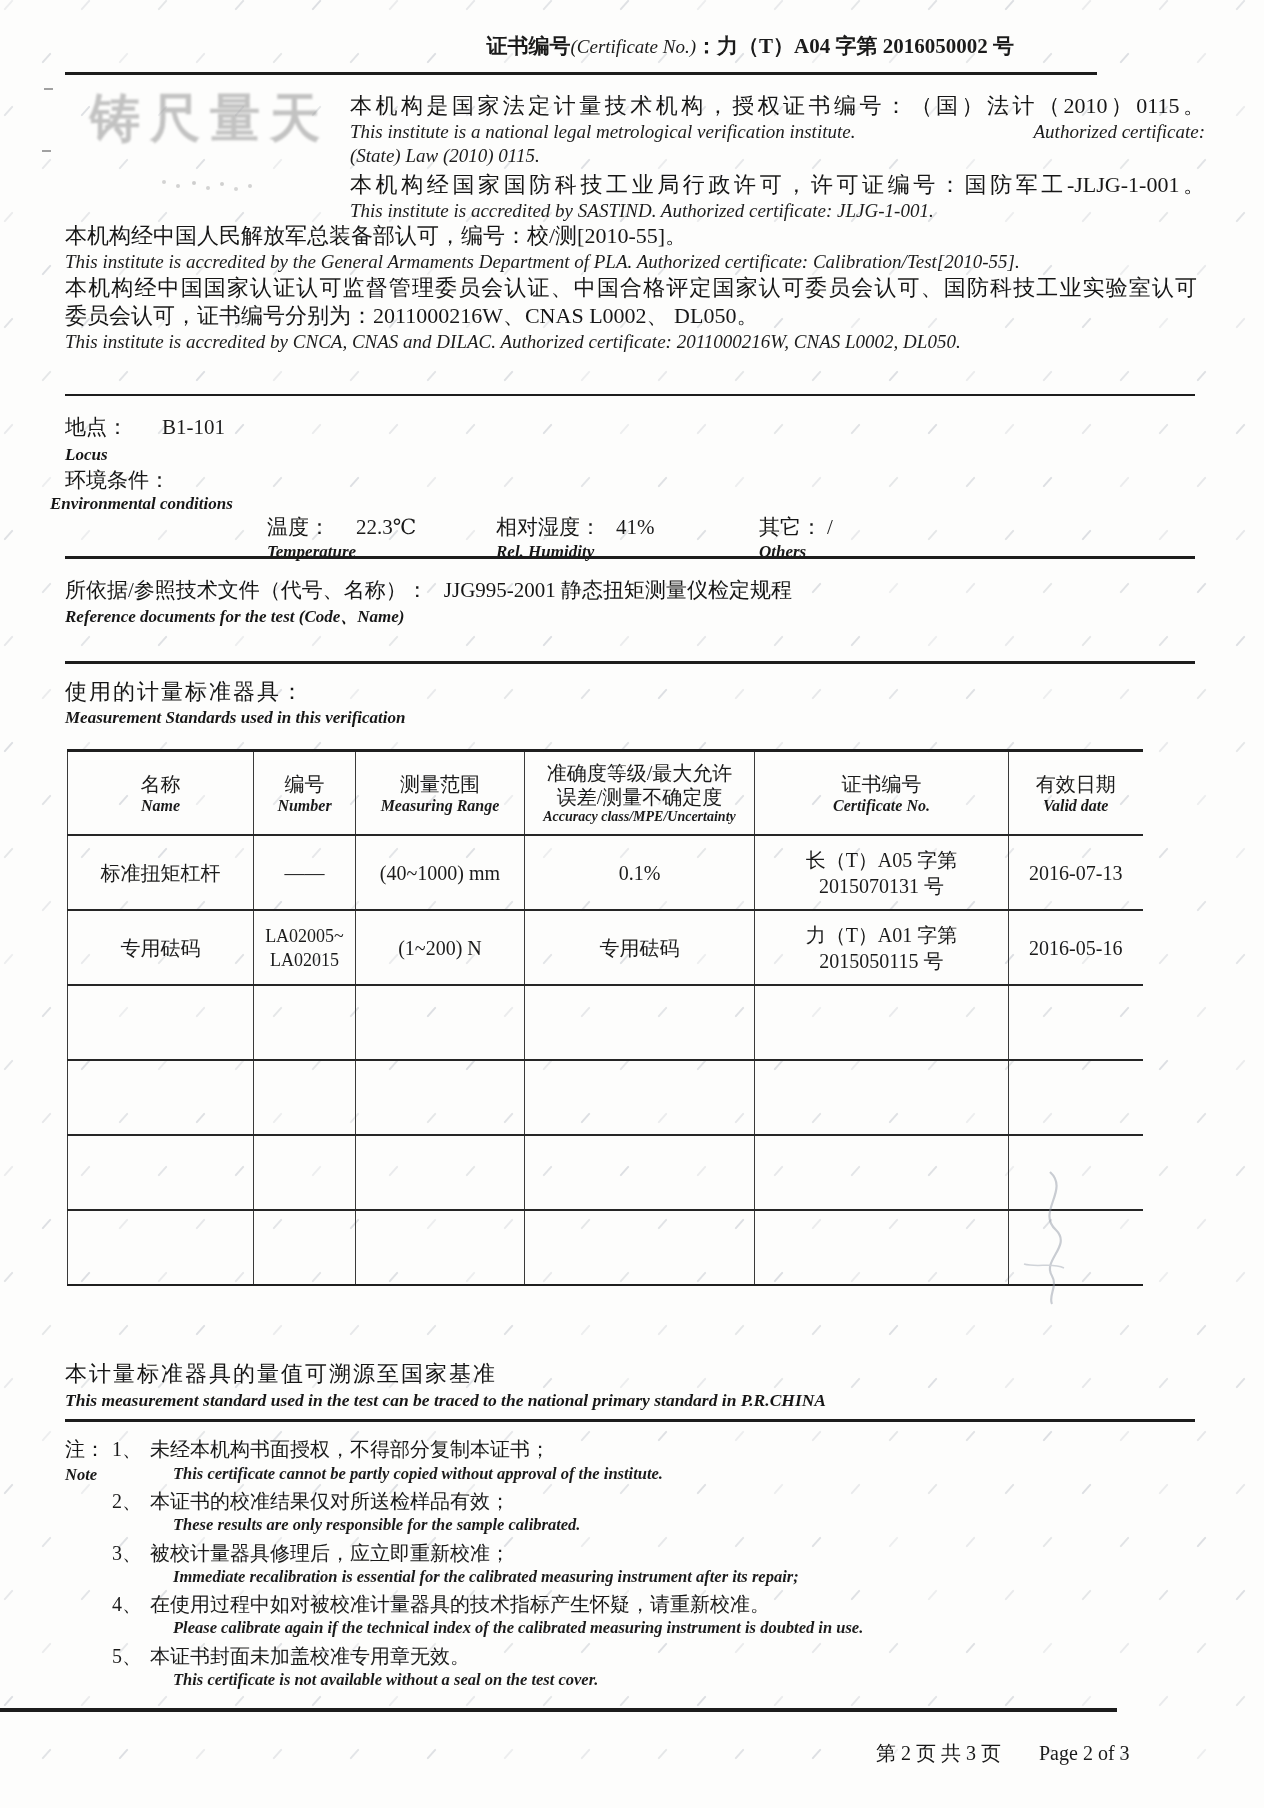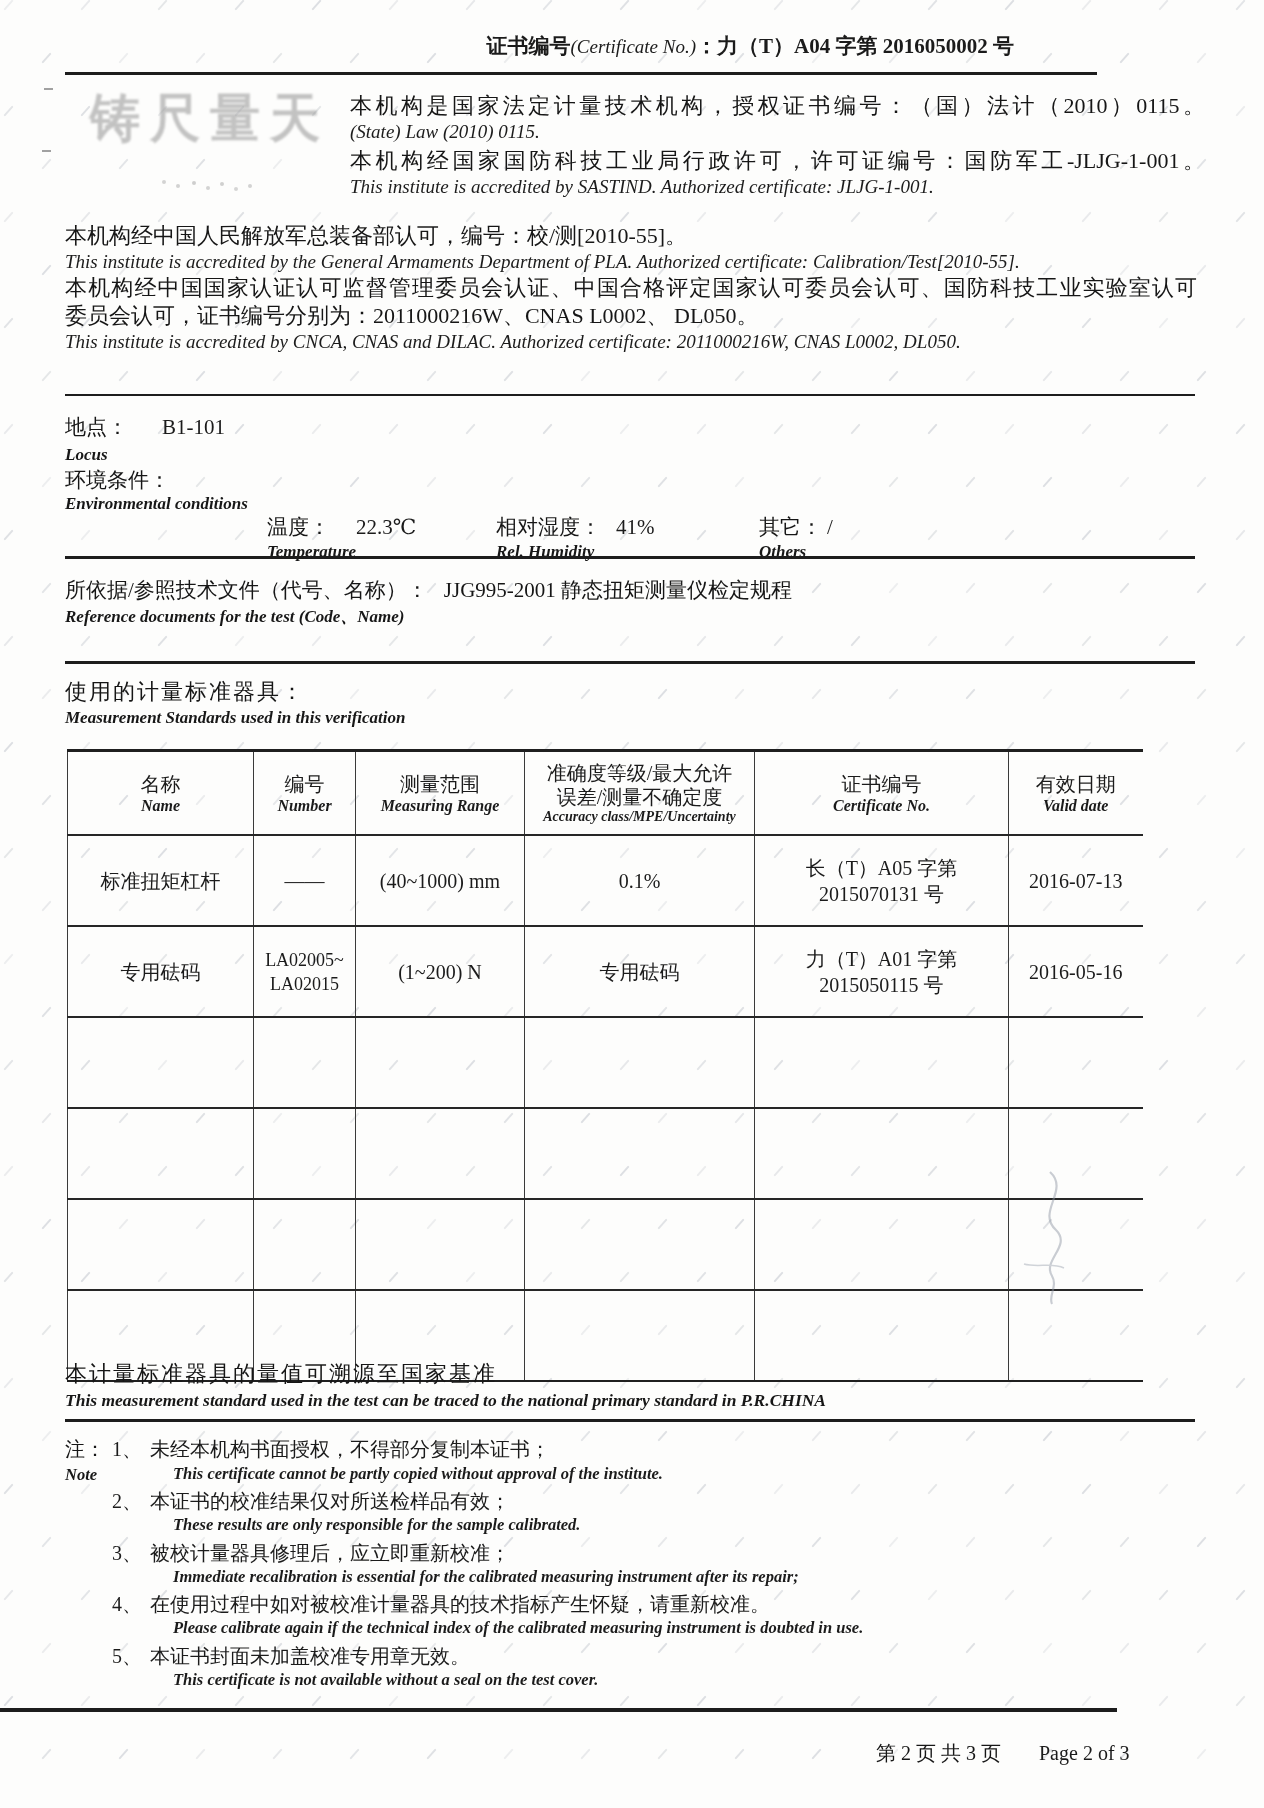--- a/index.html
+++ b/index.html
@@ -37,21 +37,21 @@
   .locus-val{margin-left:34px;font-size:21px;}
   .env-item{position:absolute;top:514px;}
   .env-pair{display:flex;align-items:baseline;white-space:nowrap;}
   .env-val{font-size:21px;}
   
   .std-table{position:absolute;top:749px;left:67px;width:1075px;border-collapse:collapse;table-layout:fixed;
     border-top:3px solid #1f1f1f;border-bottom:2px solid #1f1f1f;}
   .std-table th,.std-table td{border-left:1.3px solid #3a3a3a;border-top:2px solid #262626;
     text-align:center;vertical-align:middle;padding:0;font-weight:400;}
   .std-table tr.hdr th{border-top:none;height:82px;}
-  .std-table tr.data{height:91px;}
+  .std-table tr.data{height:75px;}
   .th-zh{display:block;font-size:20px;line-height:24px;}
   .th-en{display:block;font-style:italic;font-weight:700;font-size:16px;line-height:19px;}
   .th-en-sm{display:block;font-style:italic;font-weight:700;font-size:14px;line-height:16px;}
   .cell{font-size:20px;line-height:26px;}
   .cell2{display:block;font-size:20px;line-height:26px;}
   .cell-sm{display:block;font-size:18px;line-height:24px;}
   
   .note-num{position:absolute;left:112px;font-size:20px;}
   .note-zh{position:absolute;left:150px;font-size:20px;white-space:nowrap;}
   .note-en{position:absolute;left:173px;font-style:italic;font-weight:700;font-size:16.5px;white-space:nowrap;}
@@ -635,20 +635,24 @@
 
   <div class="abs logo">
     <span class="logo-text">铸尺量天</span>
     <span class="logo-sub"></span>
   </div>
   <div class="margin-mark" style="left:44px;top:88px;"></div>
   <div class="margin-mark" style="left:42px;top:150px;"></div>
 
   <div class="abs acc-right">
     <div class="zh j">本机构是国家法定计量技术机构，授权证书编号：（国）法计（2010）0115。</div>
+    <div class="en acc-flex">
+      <span>This institute is a national legal metrological verification institute.</span>
+      <span>Authorized certificate:</span>
+    </div>
     <div class="en">(State) Law (2010) 0115.</div>
     <div class="zh j" style="margin-top:3px;">本机构经国家国防科技工业局行政许可，许可证编号：国防军工-JLJG-1-001。</div>
     <div class="en">This institute is accredited by SASTIND. Authorized certificate: JLJG-1-001.</div>
   </div>
 
   <div class="abs acc-full">
     <div class="zh">本机构经中国人民解放军总装备部认可，编号：校/测[2010-55]。</div>
     <div class="en">This institute is accredited by the General Armaments Department of PLA. Authorized certificate: Calibration/Test[2010-55].</div>
     <div class="zh cnca1">本机构经中国国家认证认可监督管理委员会认证、中国合格评定国家认可委员会认可、国防科技工业实验室认可</div>
     <div class="zh">委员会认可，证书编号分别为：2011000216W、CNAS L0002、 DL050。</div>
@@ -656,21 +660,21 @@
   </div>
 
   <div class="rule" style="top:394px;left:65px;width:1130px;height:2px;"></div>
 
   <div class="abs locus-row">
     <span class="zh">地点：</span>
     <span class="locus-val">B1-101</span>
   </div>
   <div class="abs en-b" style="top:444px;left:65px;">Locus</div>
   <div class="abs zh" style="top:467px;left:65px;">环境条件：</div>
-  <div class="abs en-b" style="top:493px;left:65px;">Environmental conditions</div>
+  <div class="abs en-b" style="top:493px;left:50px;">Environmental conditions</div>
 
   <div class="env-item" style="left:267px;">
     <div class="env-pair">
       <span class="zh">温度：</span>
       <span class="env-val" style="margin-left:26px;">22.3℃</span>
     </div>
     <div class="en-b">Temperature</div>
   </div>
   <div class="env-item" style="left:496px;">
     <div class="env-pair">

